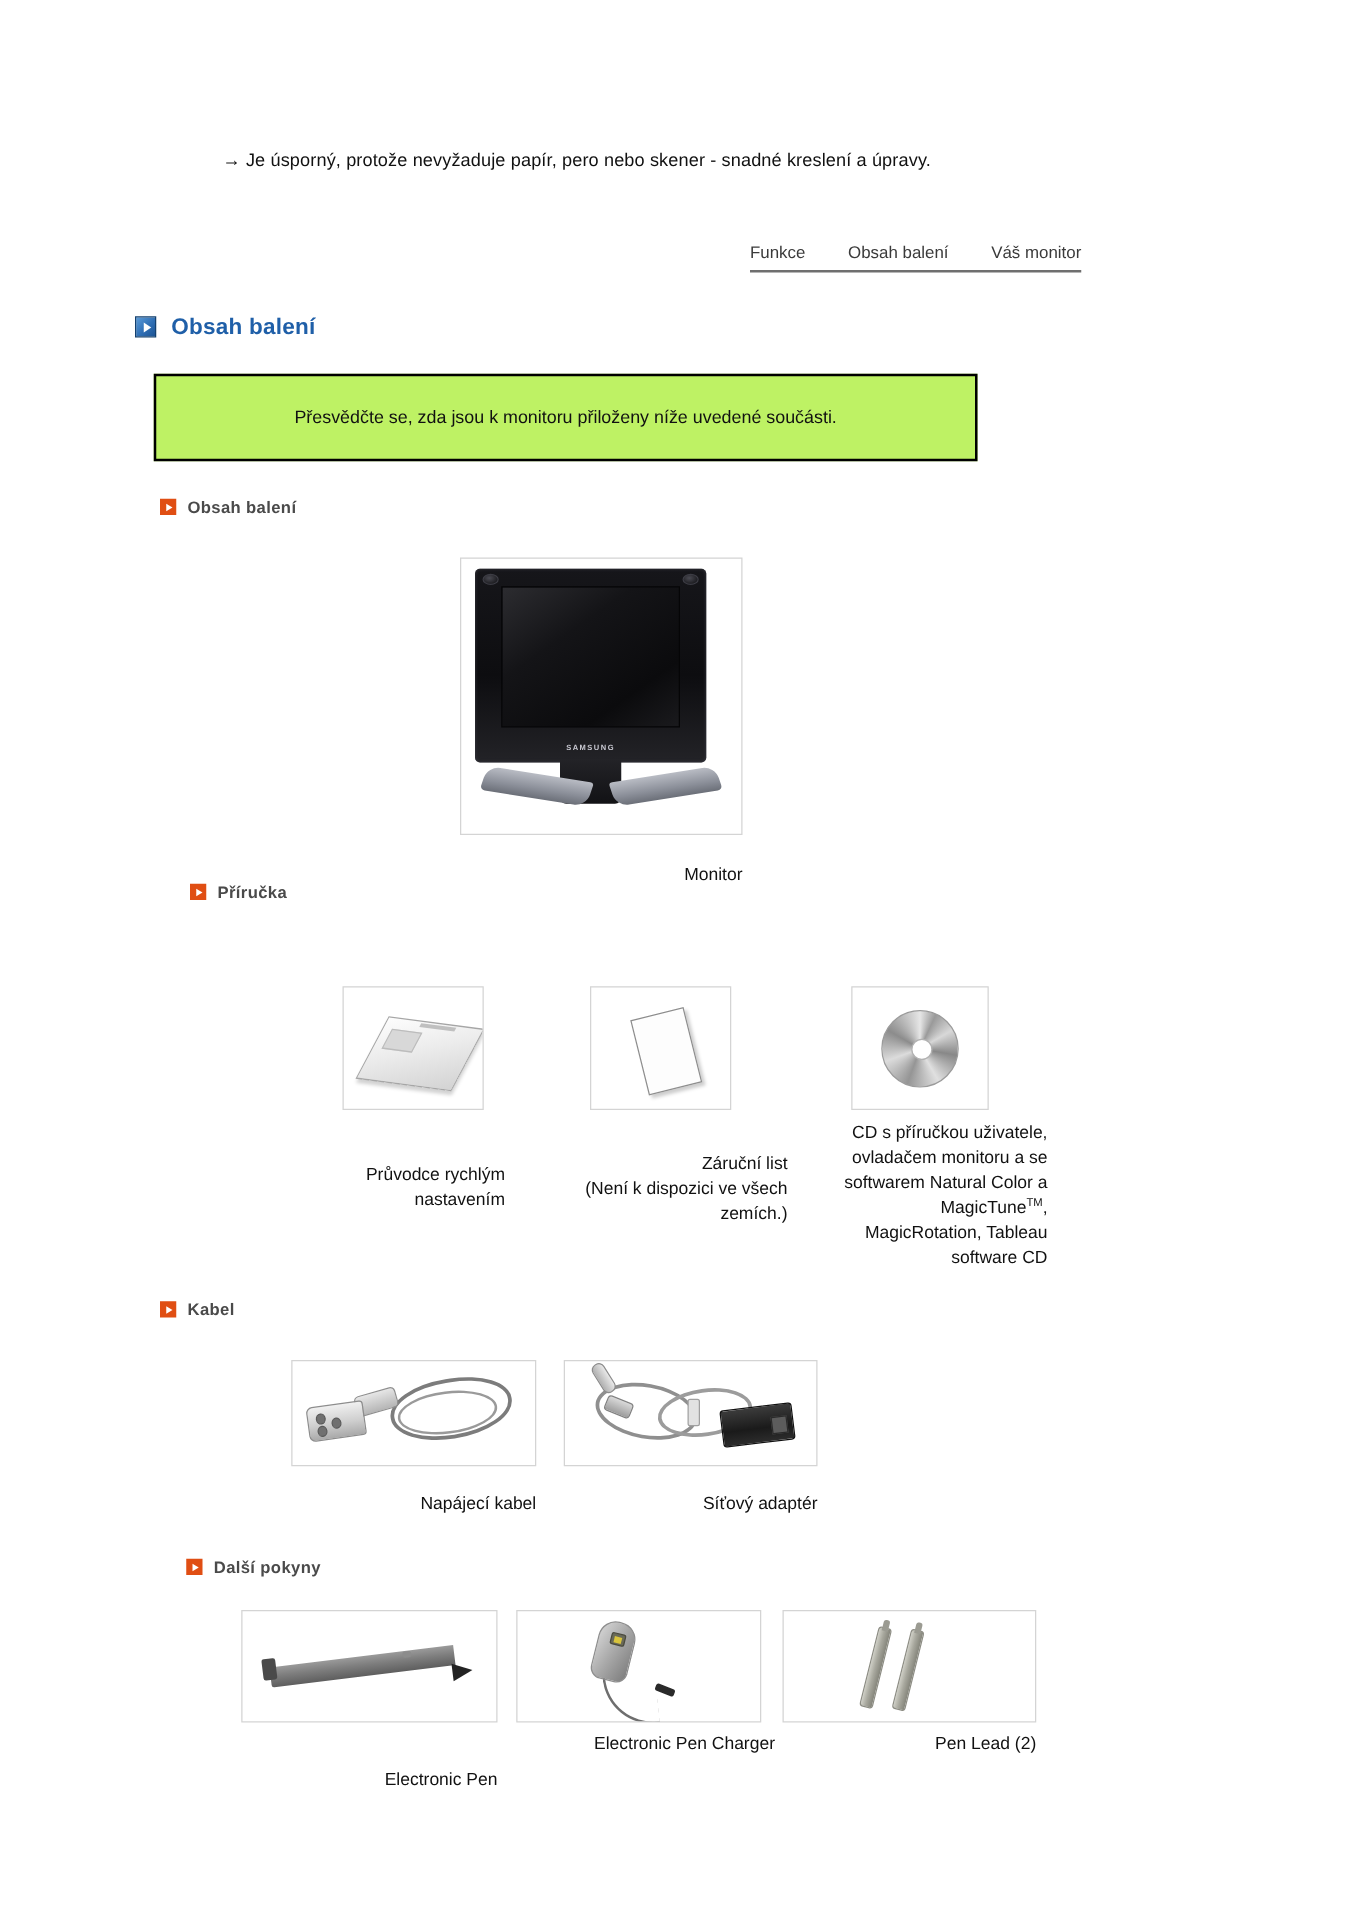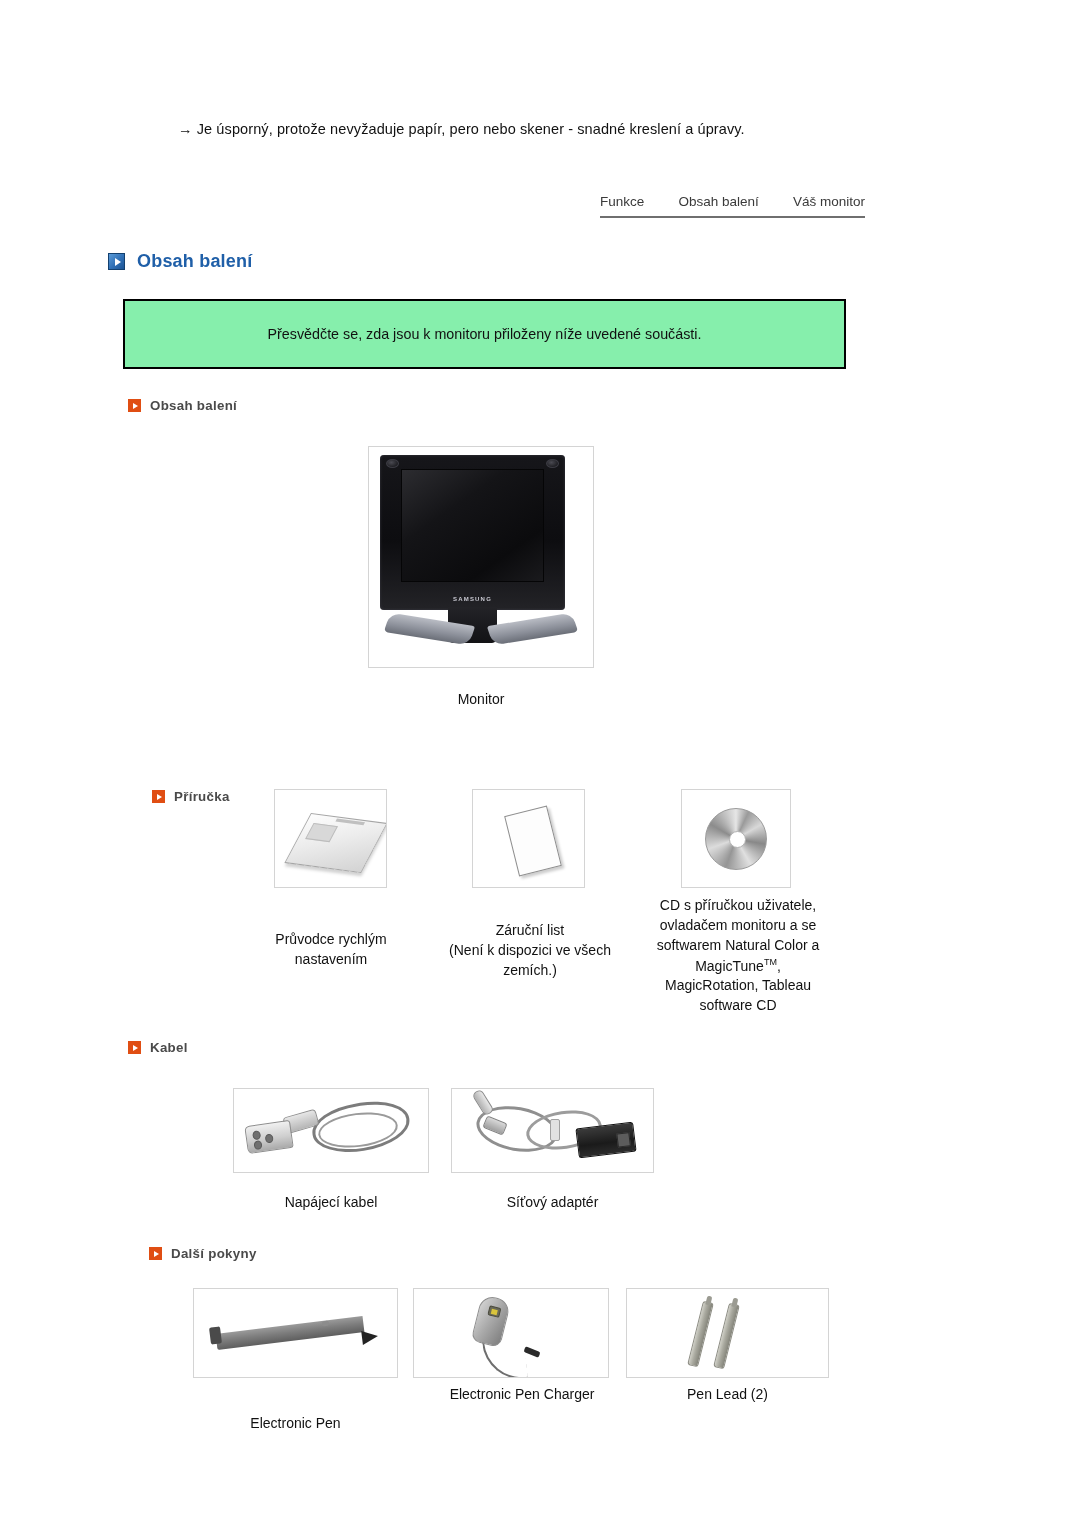--- a/index.html
+++ b/index.html
@@ -75,29 +75,29 @@
     font-weight: bold;
     color: #1f5fa8;
     letter-spacing: 0.2px;
   }
 
   
   .notice-box {
     position: absolute;
     left: 123px;
     top: 299px;
-    width: 723px;
+    width: 659px;
     height: 70px;
     border: 2px solid #000;
     display: flex;
     flex-direction: column;
     align-items: center;
     justify-content: center;
     gap: 2px;
-    background: #86efac;
+    background: #bef264;
   }
   .notice-line {
     font-size: 14.3px;
     color: #111;
     white-space: nowrap;
     line-height: 1.42;
   }
   .link { color: #2a6fd4; }
 
   
@@ -133,21 +133,21 @@
   .frame {
     position: absolute;
     border: 1px solid #d4d4d4;
     background: #ffffff;
     overflow: hidden;
   }
   .caption {
     position: absolute;
     font-size: 14px;
     color: #111;
-    text-align: center;
+    text-align: right;
     line-height: 1.42;
   }
 
   
   .mon-wrap { position: absolute; left: 0; top: 0; width: 100%; height: 100%; }
   .mon-body {
     position: absolute;
     left: 11px; top: 8px;
     width: 185px; height: 155px;
     background: linear-gradient(180deg,#16161a 0%,#0d0d10 55%,#232327 100%);
@@ -496,21 +496,21 @@
       <div class="mon-screen"></div>
       <div class="mon-logo">SAMSUNG</div>
     </div>
     <div class="mon-neck"></div>
     <div class="mon-basel"></div>
     <div class="mon-baser"></div>
   </div>
 </div>
 <div class="caption" style="left:368px; top:690px; width:226px;">Monitor</div>
 
-<div class="sub-head" style="left:128px; top:789px;padding-left:24px;">
+<div class="sub-head" style="left:128px; top:706px;padding-left:24px;">
   <span class="sub-icon">
       <span class="tri"></span>
     </span>
   <span class="sub-label">Příručka</span>
 </div>
 
 <div class="frame" style="left:274px; top:789px; width:113px; height:99px;">
   <div>
     <div class="book">
       <div class="book-strip"></div>

